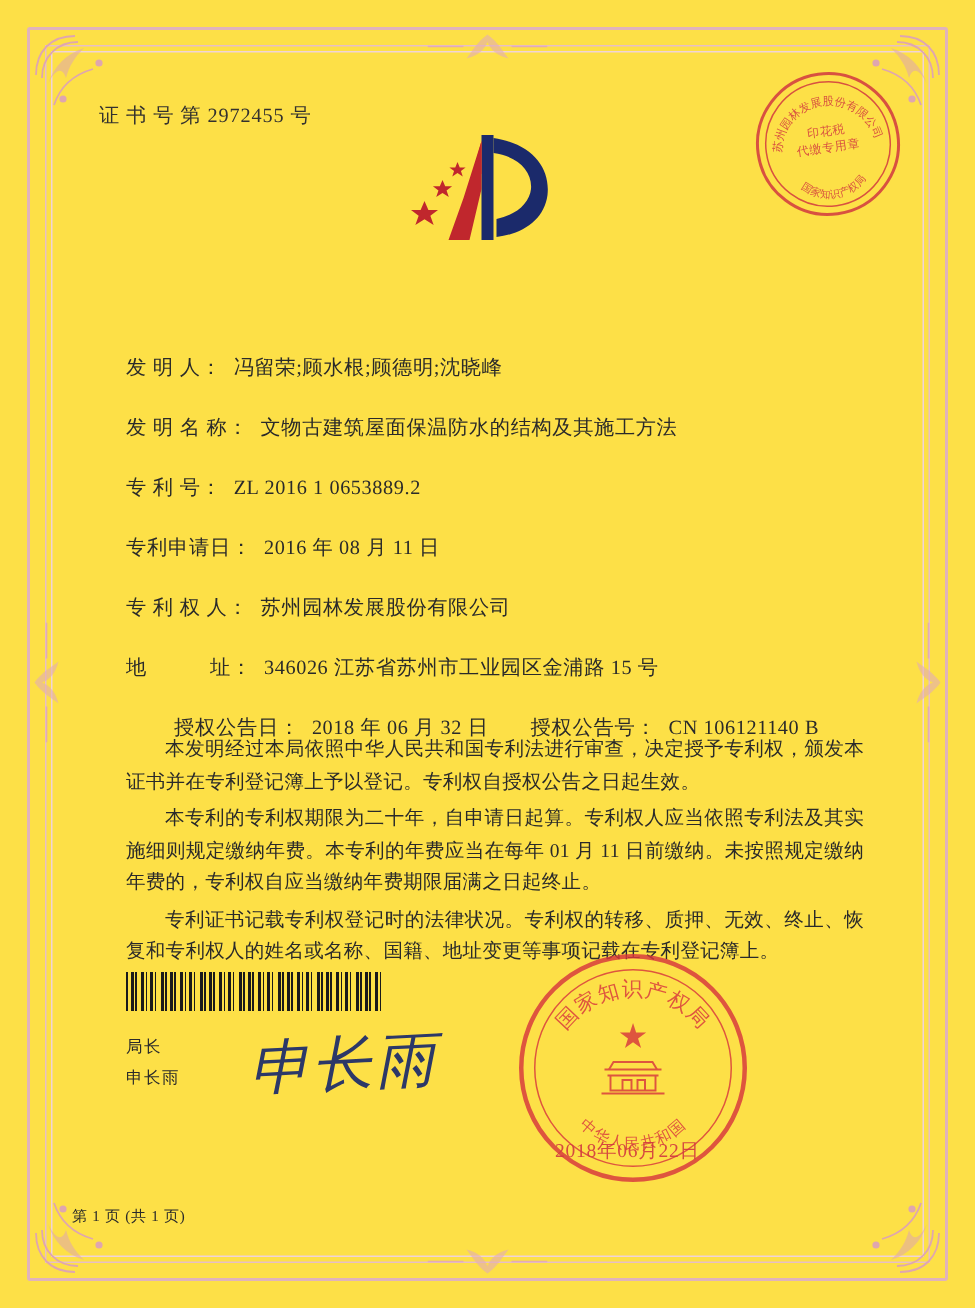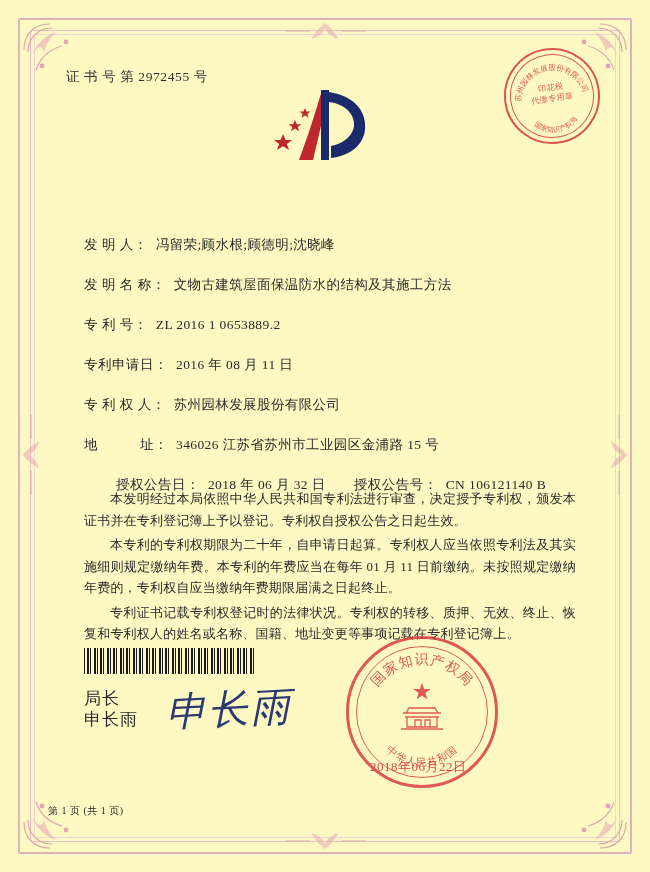--- a/index.html
+++ b/index.html
@@ -8,21 +8,21 @@
     background: #ffffff;
   }
   body {
     font-family: "Liberation Serif", "DejaVu Serif", serif;
     color: #2b2b2b;
   }
   #page {
     position: relative;
     width: 650px;
     height: 872px;
-    background: #fef9c3;
+    background: #fde047;
     overflow: hidden;
   }
 
   
   .border-outer {
     position: absolute;
     left: 18px; top: 18px; right: 18px; bottom: 18px;
     border: 2px solid #e0b3bb;
     border-radius: 2px;
   }
@@ -194,21 +194,21 @@
         #1a1a1a 3px 5px, transparent 5px 6px,
         #1a1a1a 6px 7px, transparent 7px 10px,
         #1a1a1a 10px 12px, transparent 12px 13px);
   }
 
   
   .sign-block {
     position: absolute;
     left: 36px;
     top: 640px;
-    font-size: 17px;
+    font-size: 11px;
     line-height: 21px;
     letter-spacing: 1px;
   }
   .signature {
     position: absolute;
     left: 118px;
     top: 634px;
     font-size: 40px;
     color: #1b2a6b;
     font-family: "DejaVu Serif", "Liberation Serif", serif;

